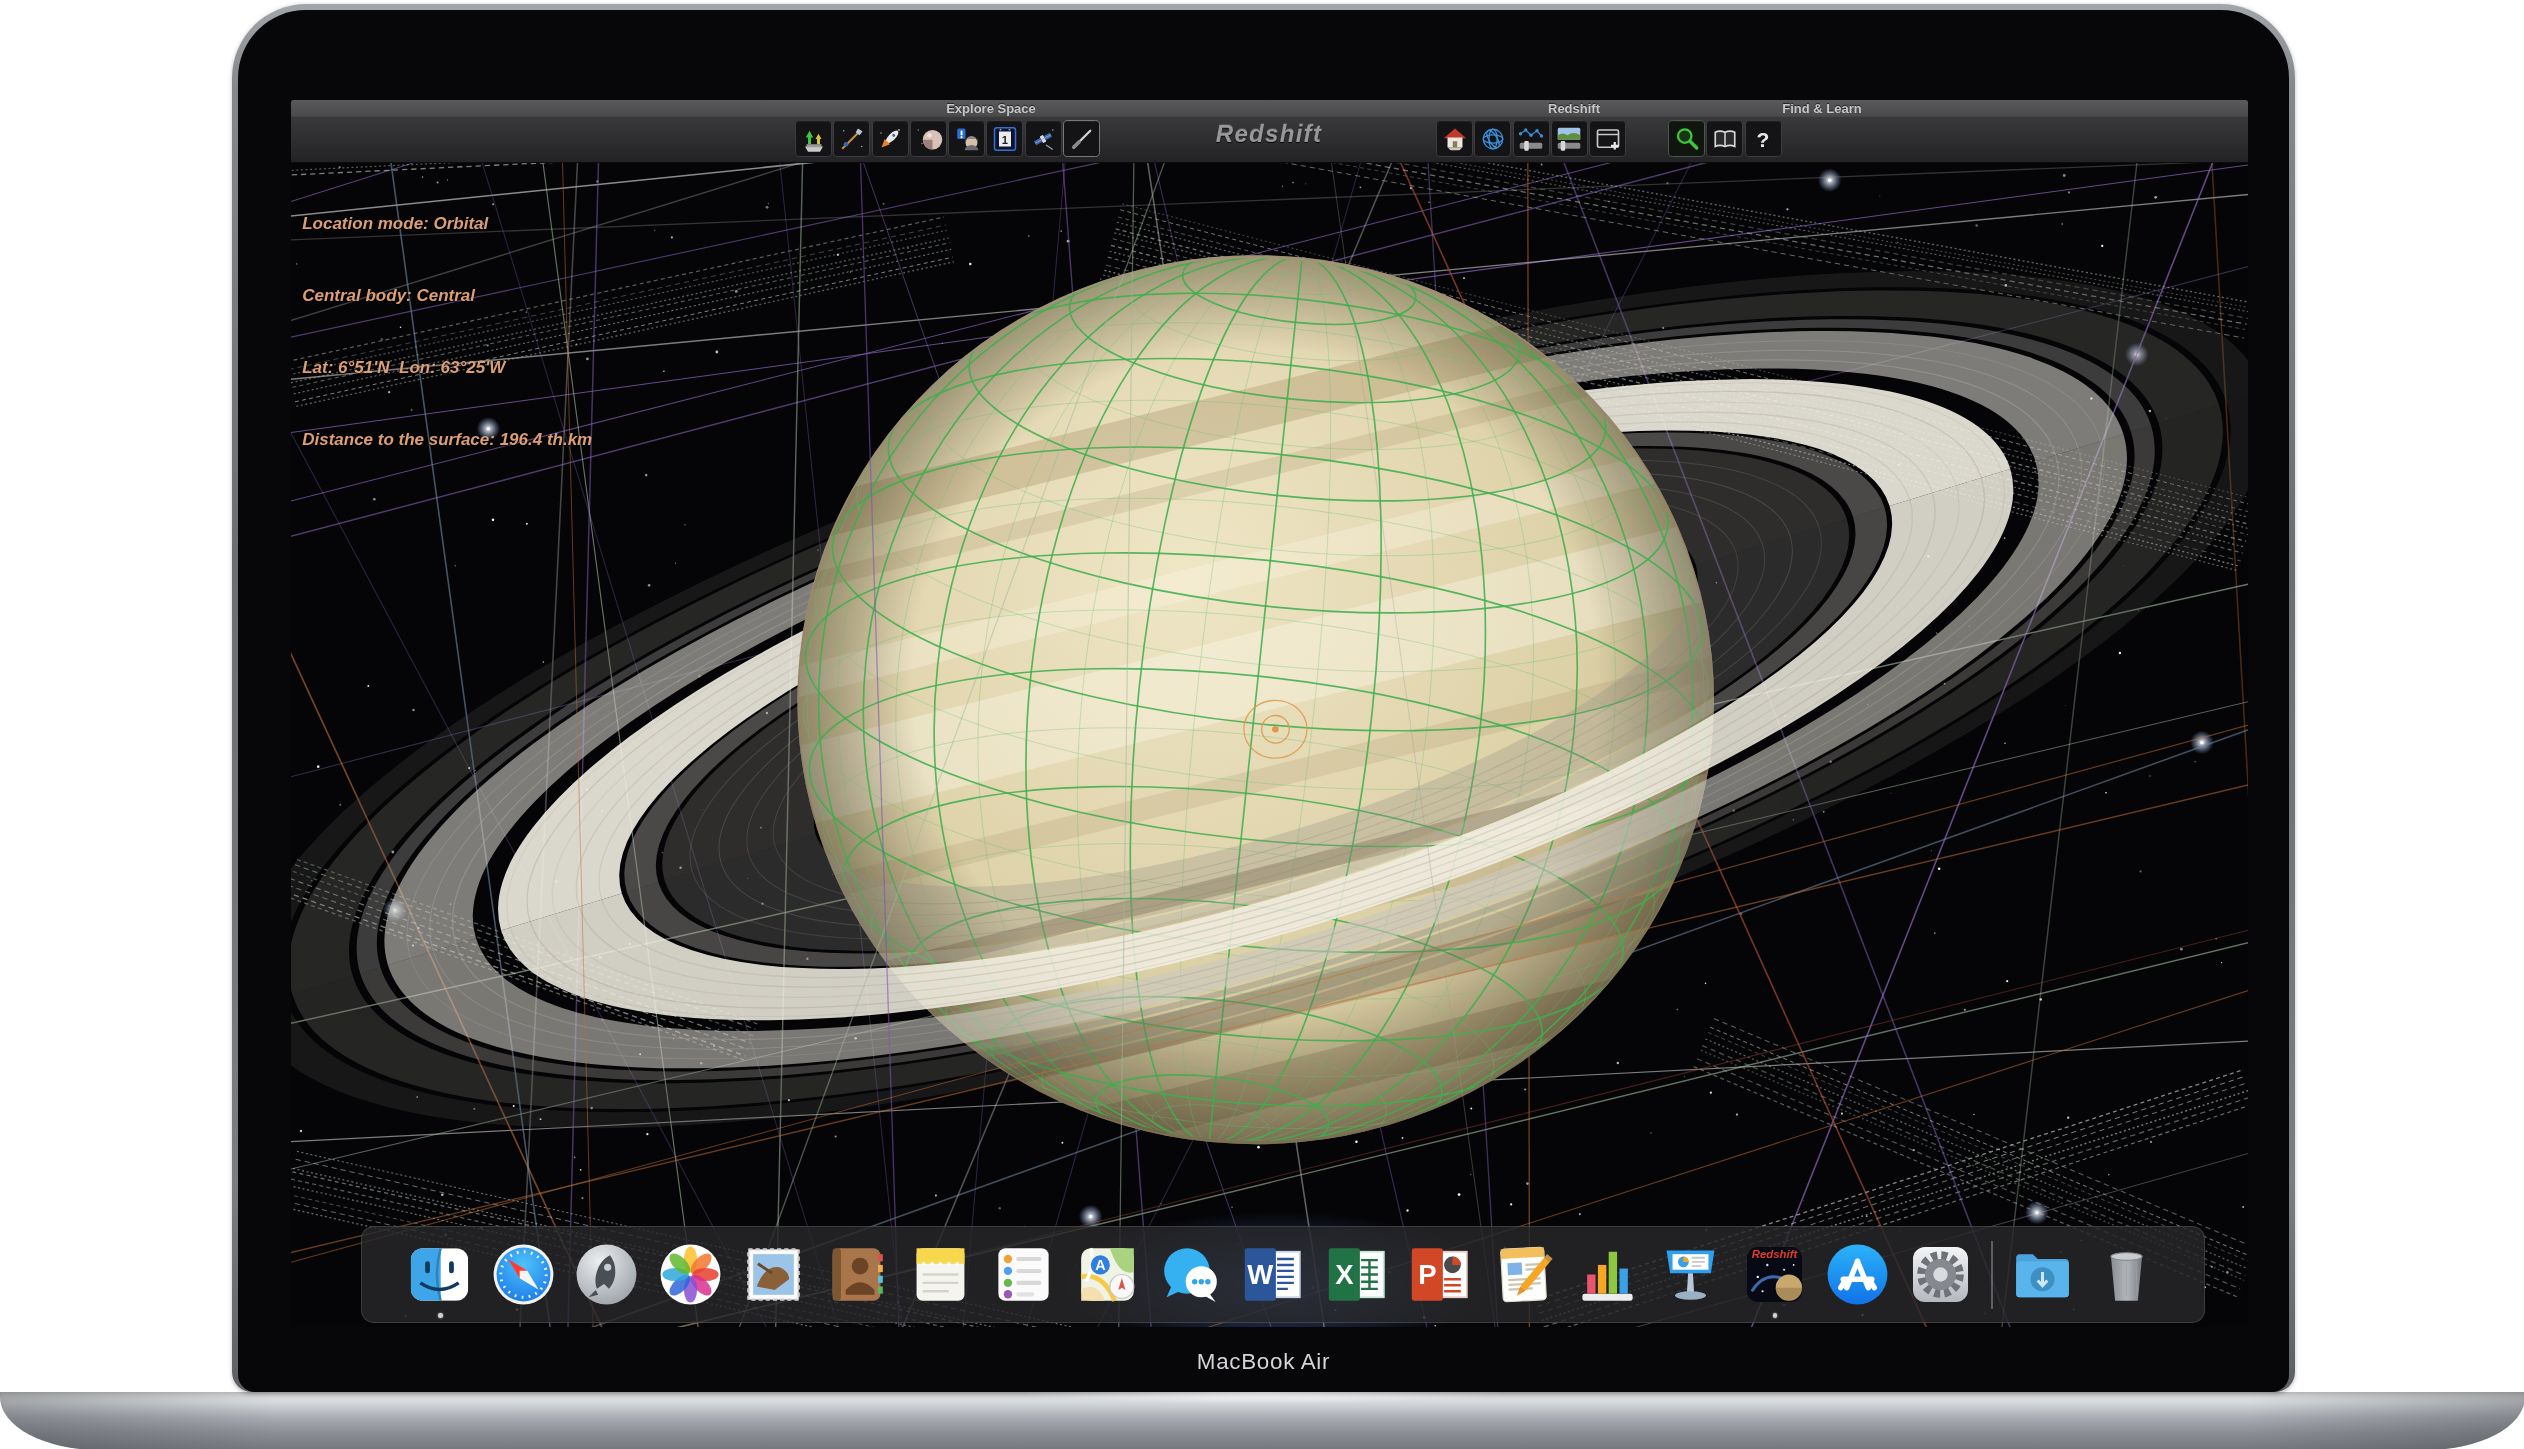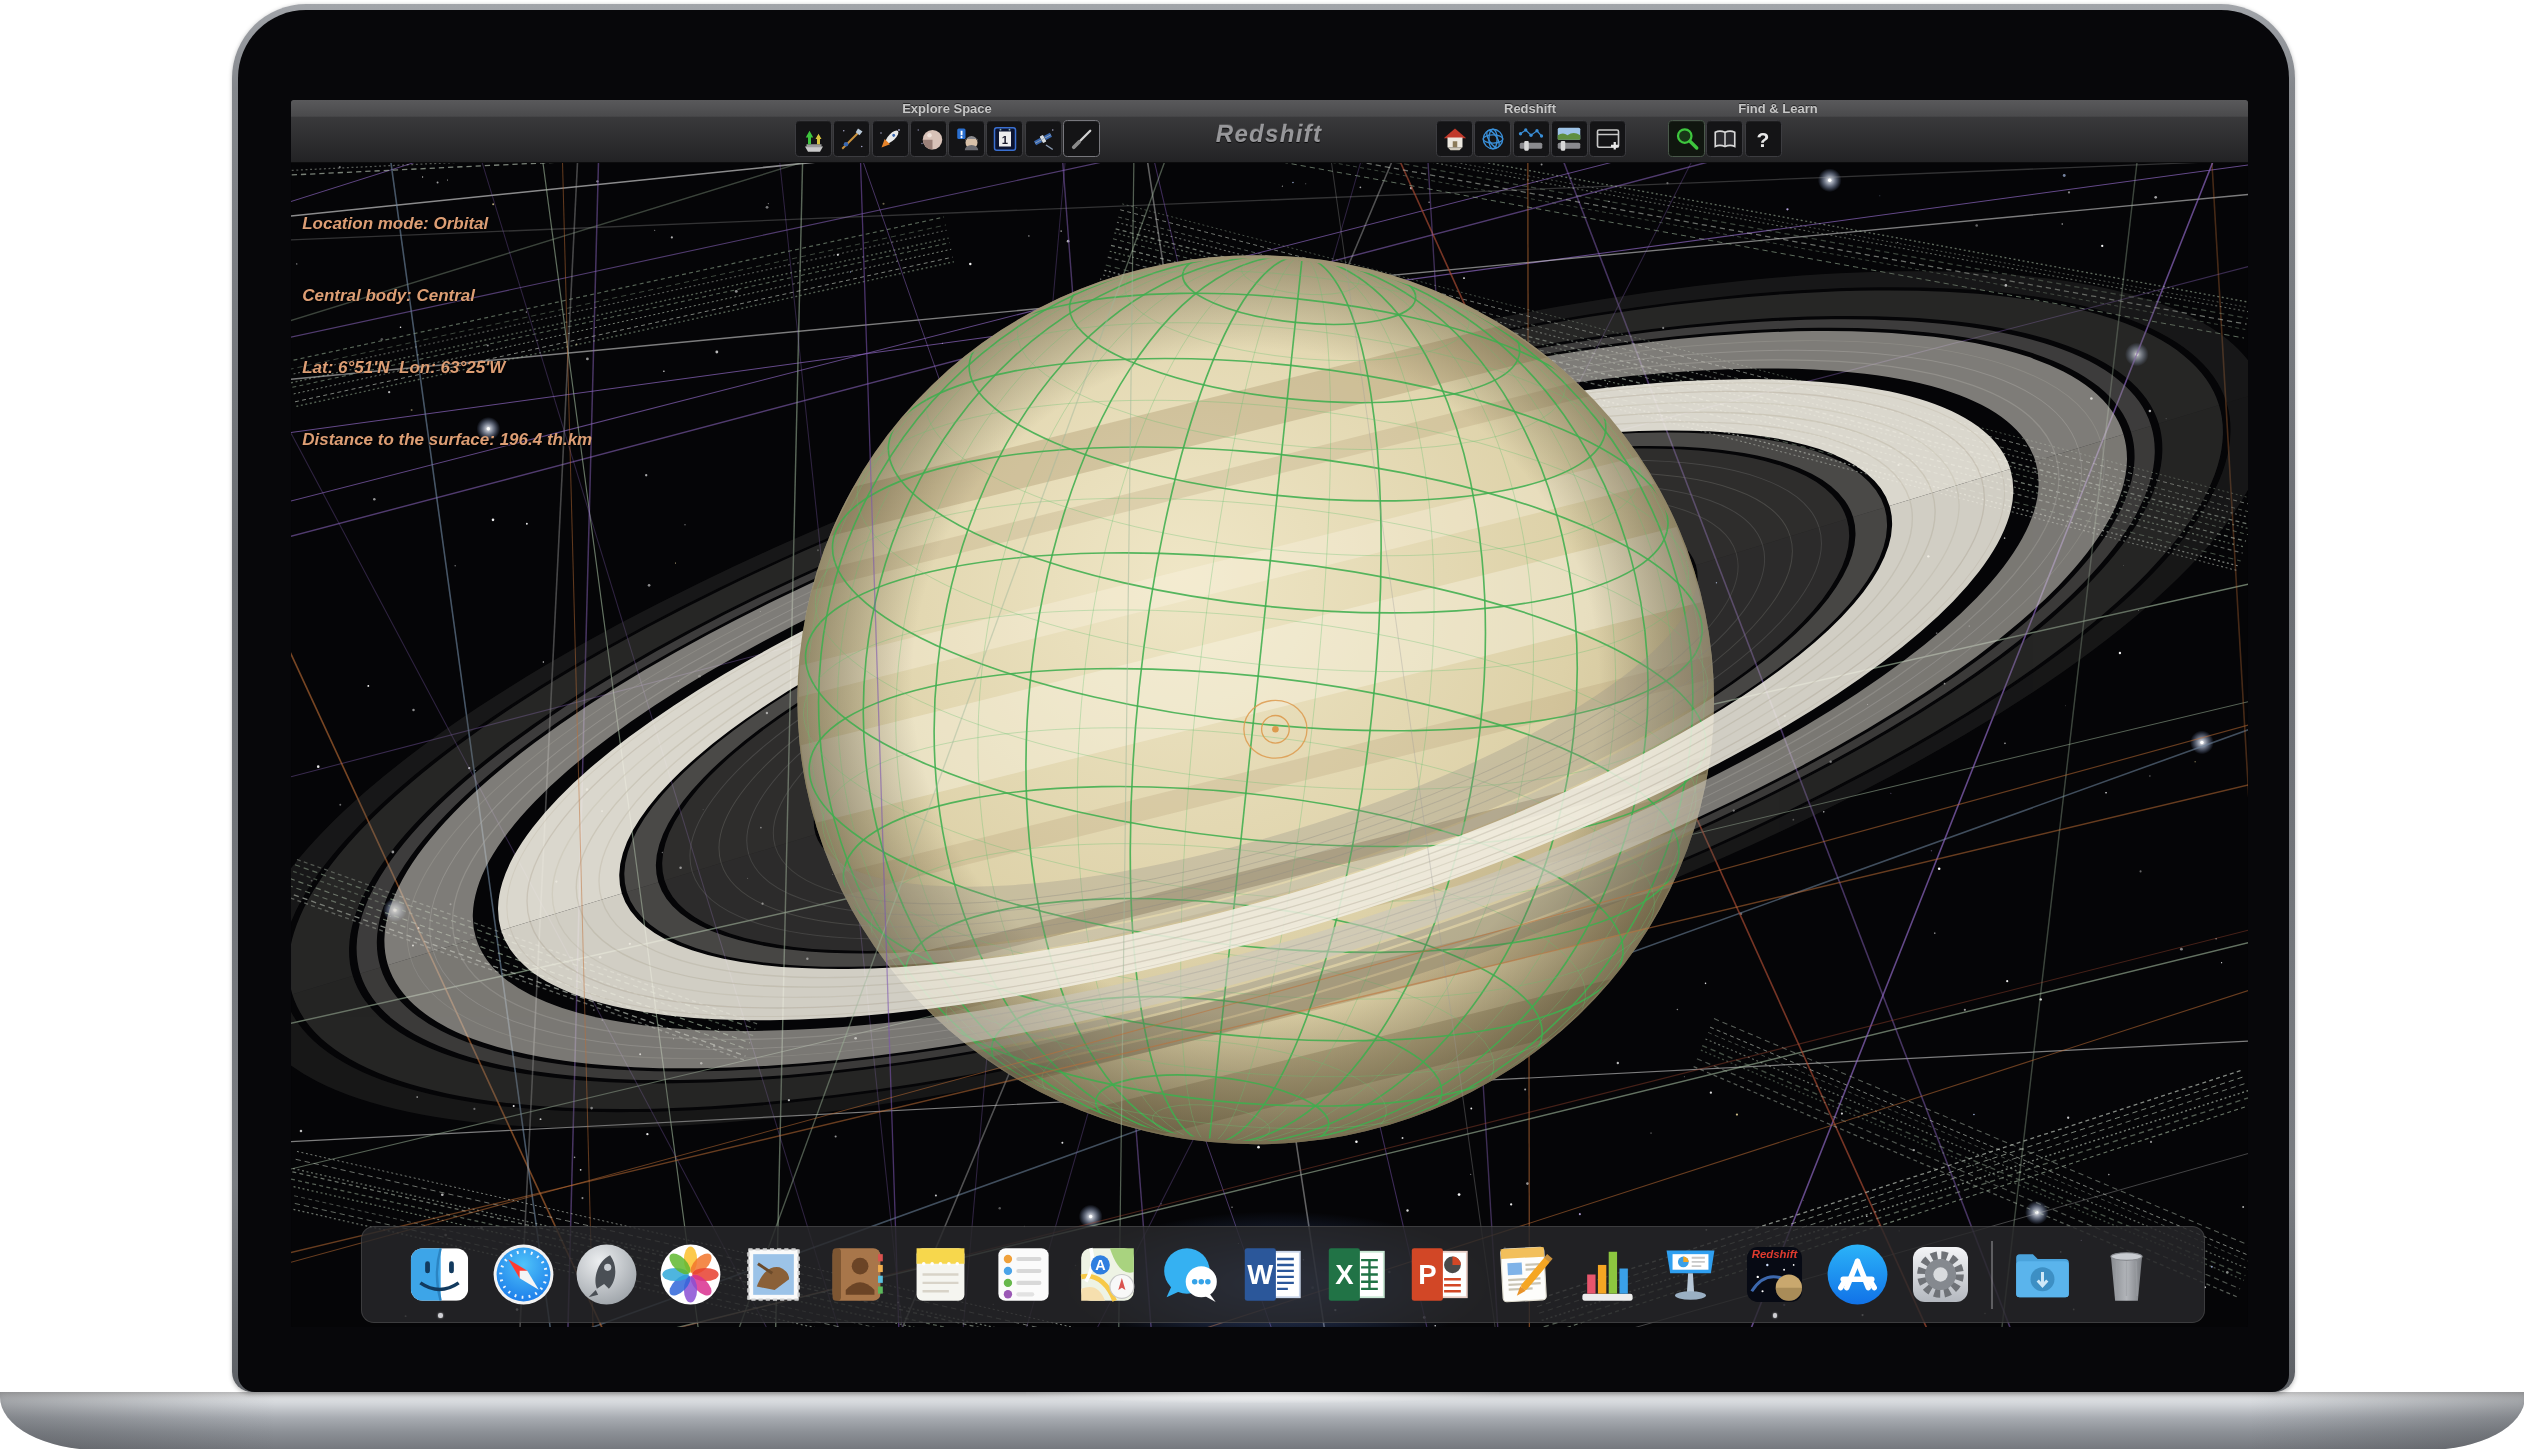--- a/index.html
+++ b/index.html
@@ -30,21 +30,21 @@
   
   .screen{position:absolute;left:53px;top:90px;width:1957px;height:1227px;background:#050507;
     border-radius:2.6px;overflow:hidden;}
   #scene{position:absolute;left:0;top:0;width:1957px;height:1227px;display:block;}
 
   
   .toolbar{position:absolute;left:0;top:0;width:1957px;height:62px;
     background:linear-gradient(180deg,#59595b 0%,#4a4a4c 26%,#39393b 28%,#232325 100%);
     border-bottom:0.7px solid #0c0c0d;}
   .tb-label{position:absolute;top:0.7px;height:16.4px;line-height:16.4px;transform:translateX(-50%);
-    color:#c6c6c6;font-size:13px;font-weight:bold;text-shadow:0 -0.7px 0.7px rgba(0,0,0,.6);white-space:nowrap;}
+    color:#c6c6c6;font-size:13px;font-weight:bold;text-shadow:0 -0.7px 0.7px rgba(0,0,0,.6);white-space:nowrap;margin-left:44px;}
   .tb-group{position:absolute;top:20.4px;display:flex;gap:1.3px;}
   .tbtn{width:37px;height:37px;border-radius:4.6px;background:#141416;border:0.7px solid #3c3c40;
     box-sizing:border-box;display:flex;align-items:center;justify-content:center;
     box-shadow:inset 0 0.7px 0 rgba(255,255,255,.07);}
   .tbtn svg{width:30px;height:30px;}
   .tbtn.light{border-color:#77777d;}
   .tbtn.sel{background:#10160f;border-color:#49584a;}
   .logo{position:absolute;left:978px;top:20px;transform:translateX(-50%);
     color:#97979a;font-size:24px;font-weight:bold;font-style:italic;letter-spacing:1.3px;
     text-shadow:0 0.7px 0.7px rgba(0,0,0,.8),0 -0.7px 0.7px rgba(255,255,255,.15);}
@@ -1106,16 +1106,17 @@
                 </defs>
                 <path d="M15,13 L41,13 L37.5,50 L18.5,50 Z" fill="url(#trg)" opacity=".95"></path>
                 <ellipse cx="28" cy="13" rx="13" ry="3.2" fill="#c9ccd1" stroke="#888b90"></ellipse>
                 <path d="M20,17 L19,46 M28,17 L28,46 M36,17 L37,46" stroke="#9da0a5" stroke-width="1.2" opacity=".7"></path>
               </svg>
           </div>
         </div>
 
       </div>
 
+      <div class="model-label">MacBook Air</div>
     </div>
   </div>
 </div>
 
 
 </body></html>

